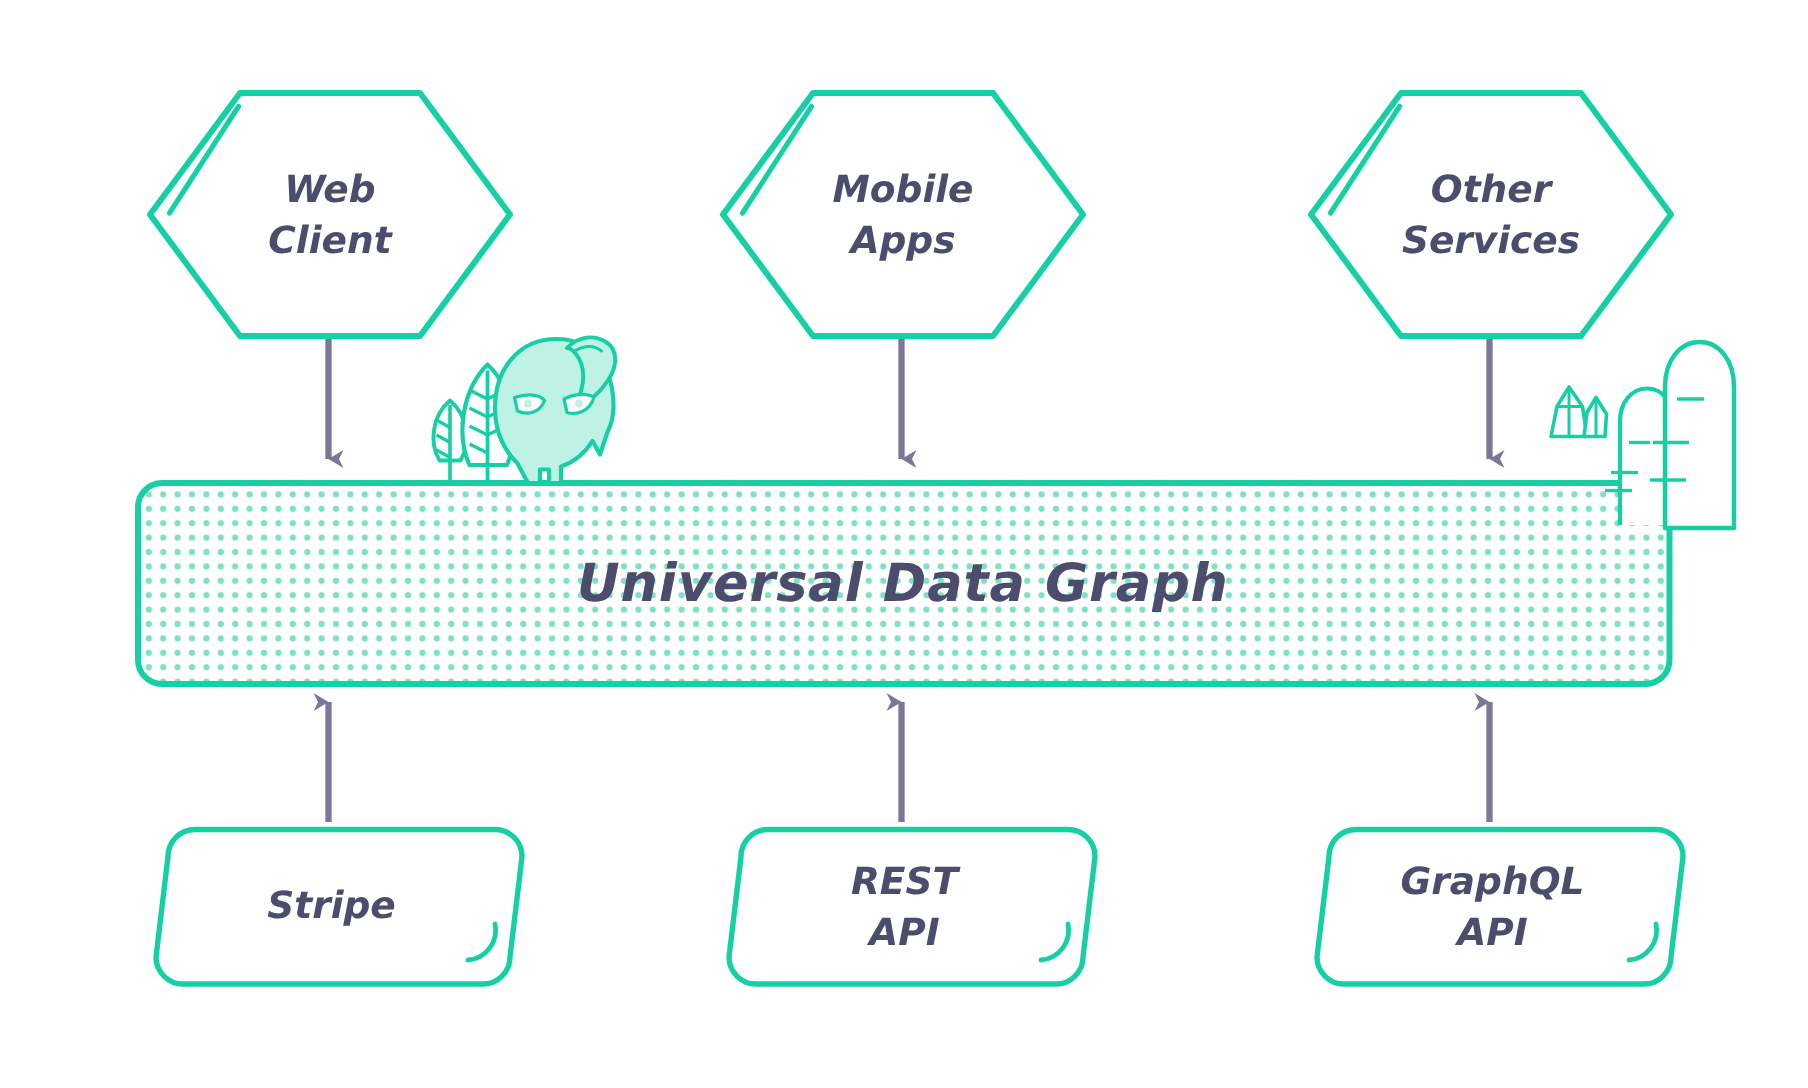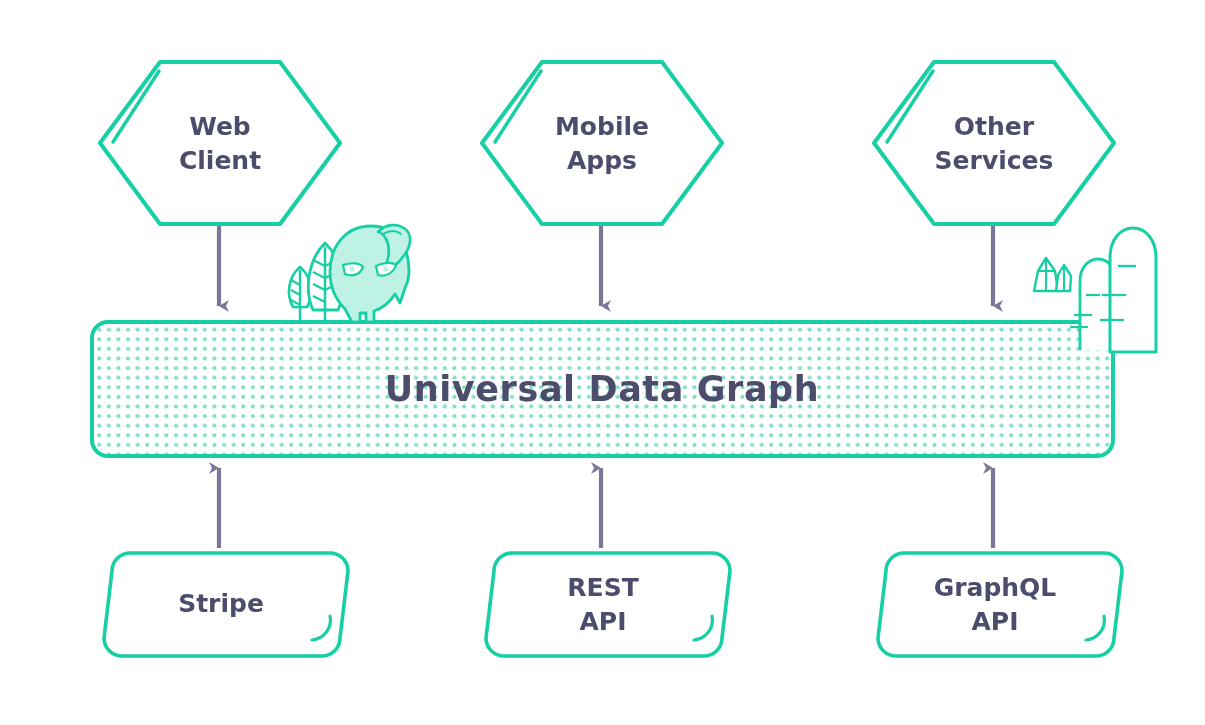--- a/index.html
+++ b/index.html
@@ -10,20 +10,21 @@
   }
   body {
     font-family: "DejaVu Sans", sans-serif;
   }
   #canvas {
     position: relative;
     width: 1205px;
     height: 725px;
     background: #ffffff;
     overflow: hidden;
+    font-style: italic;
   }
   #diagram-svg {
     position: absolute;
     top: 0;
     left: 0;
     width: 1205px;
     height: 725px;
     display: block;
   }
   .node-label {

